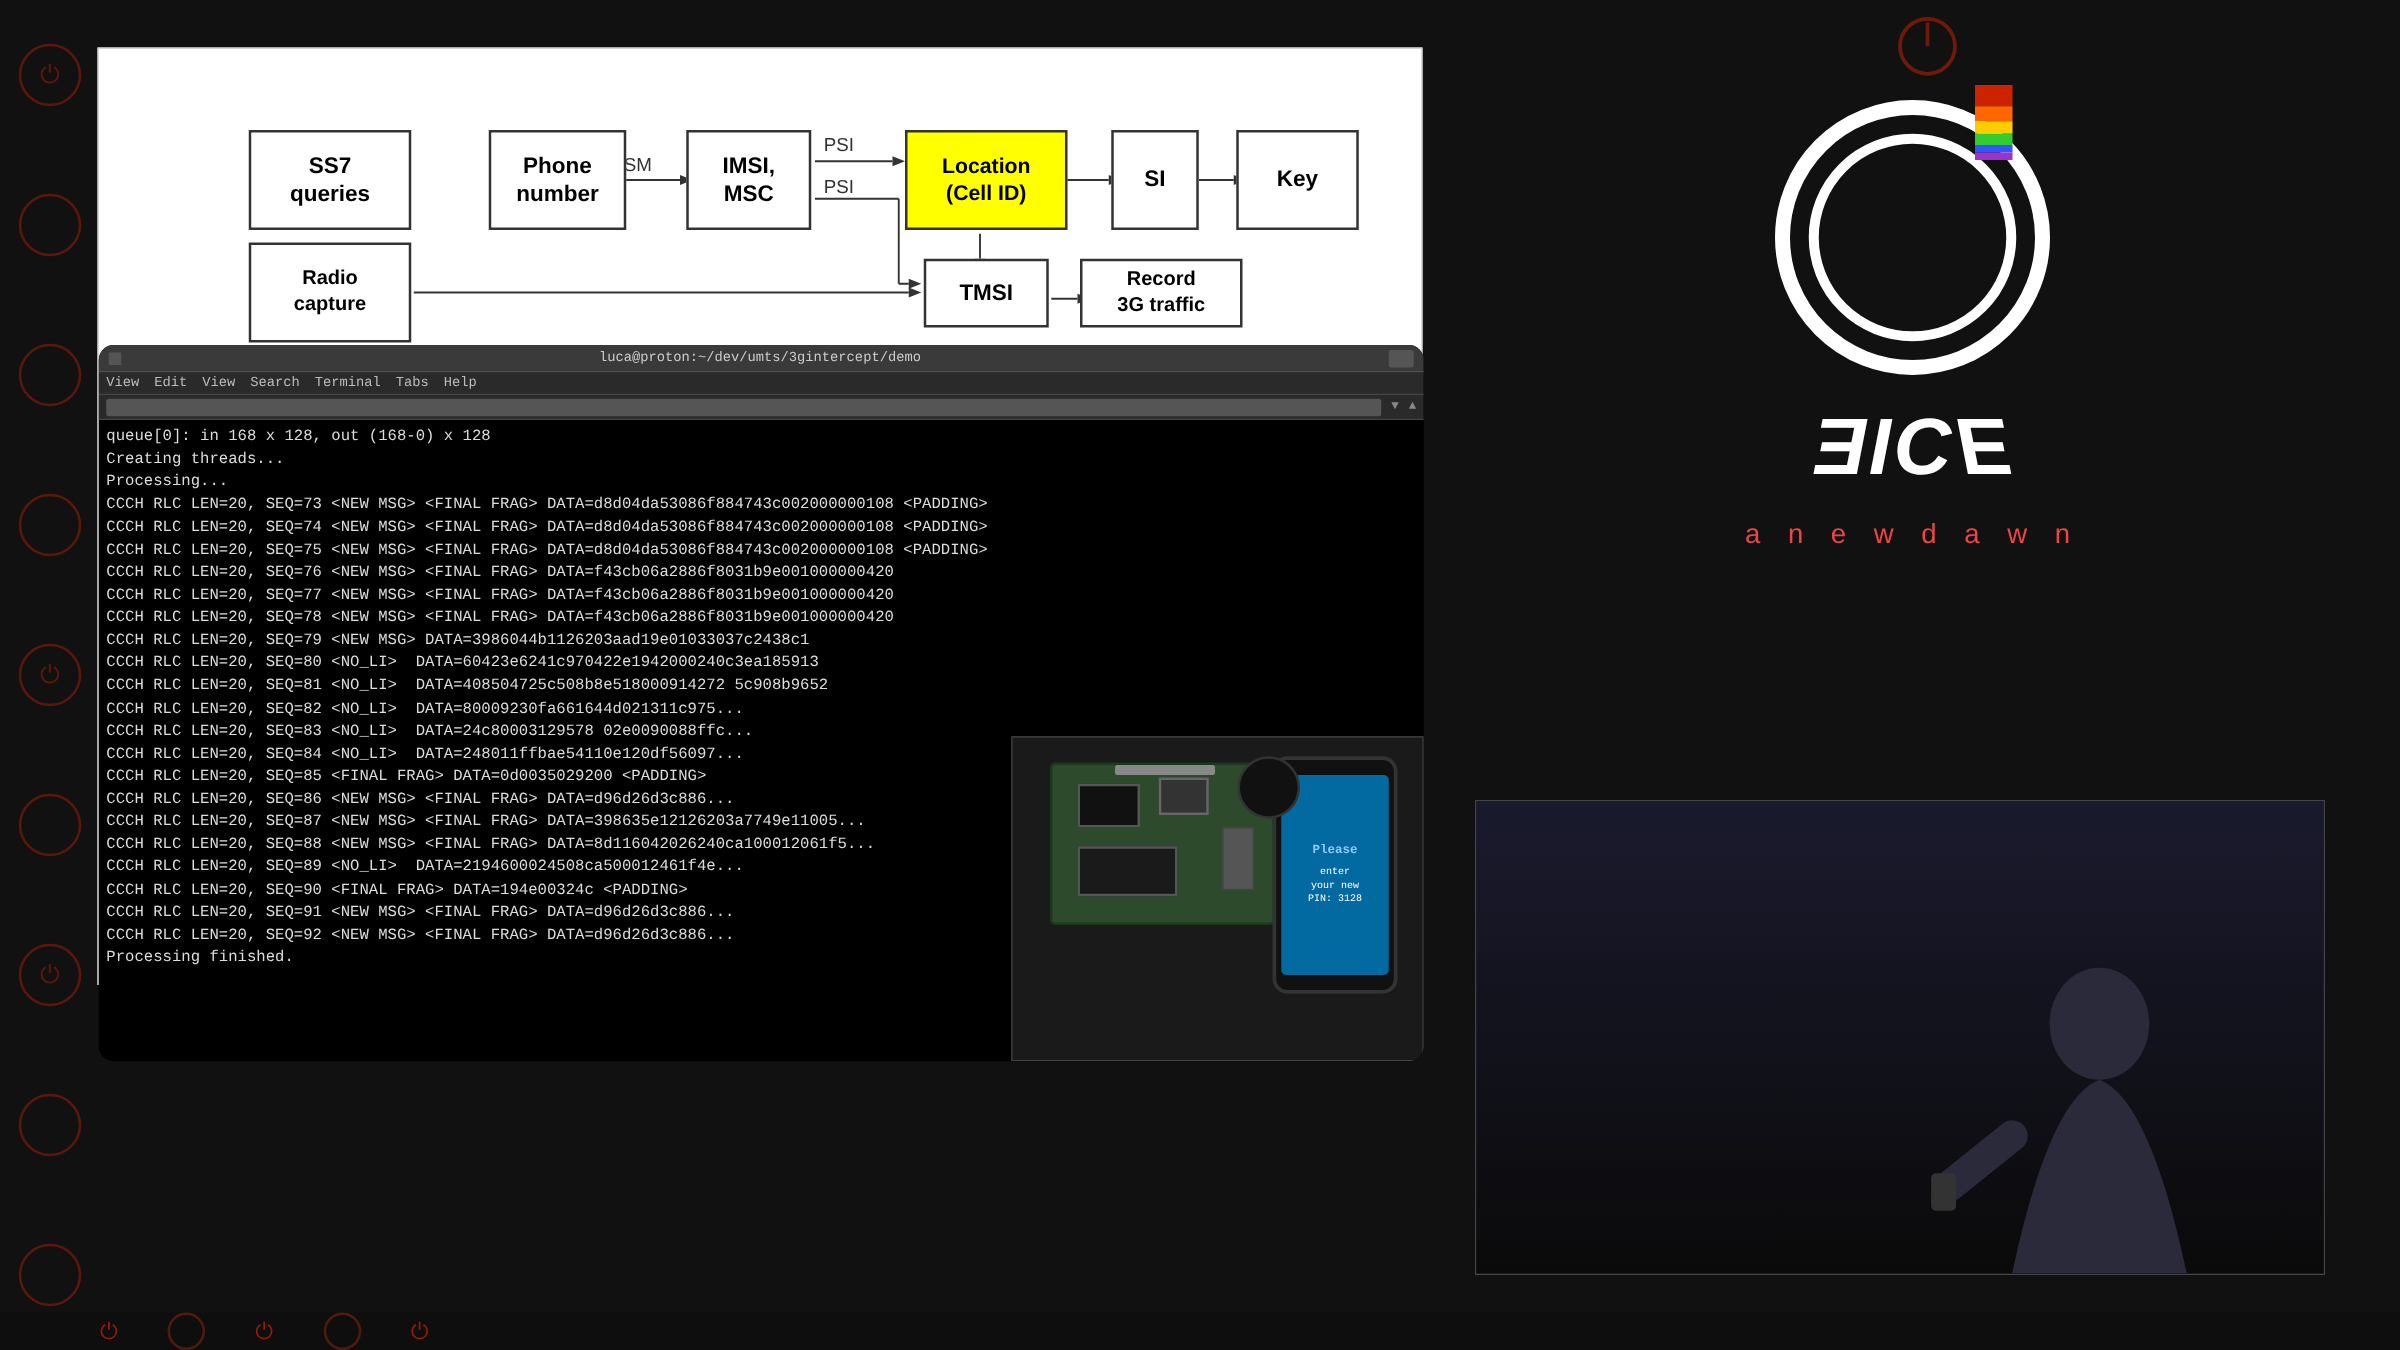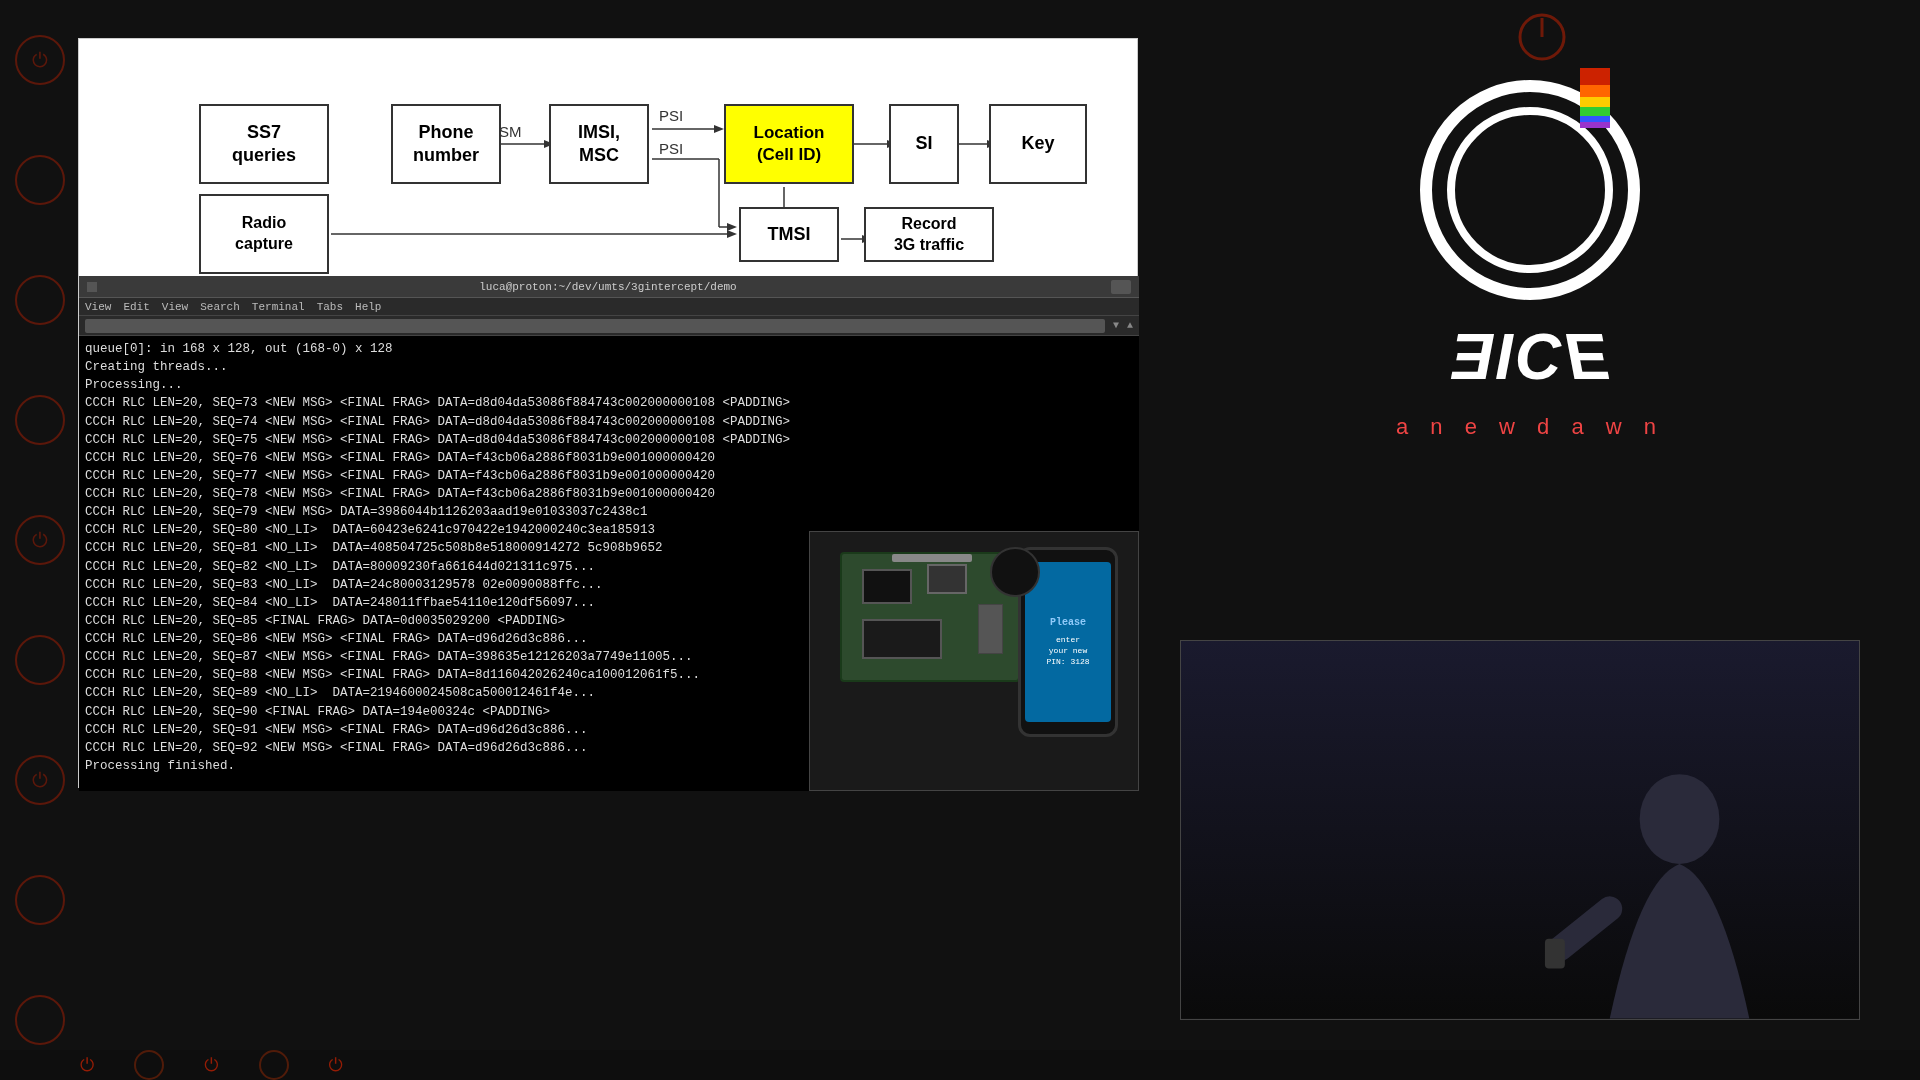--- a/index.html
+++ b/index.html
@@ -72,26 +72,27 @@
       background: #ffff00;
       border: 2px solid #333;
     }
 
     
     .terminal-area {
       position: absolute;
       left: 0;
       top: 237px;
       width: 1060px;
-      height: 515px;
+      height: 573px;
       background: #000;
       color: #eee;
       font-family: 'Courier New', monospace;
       font-size: 13px;
       overflow: hidden;
+      border-radius: 12px;
     }
 
     .terminal-titlebar {
       width: 100%;
       height: 22px;
       background: #3a3a3a;
       display: flex;
       align-items: center;
       padding: 0 8px;
       font-size: 12px;

